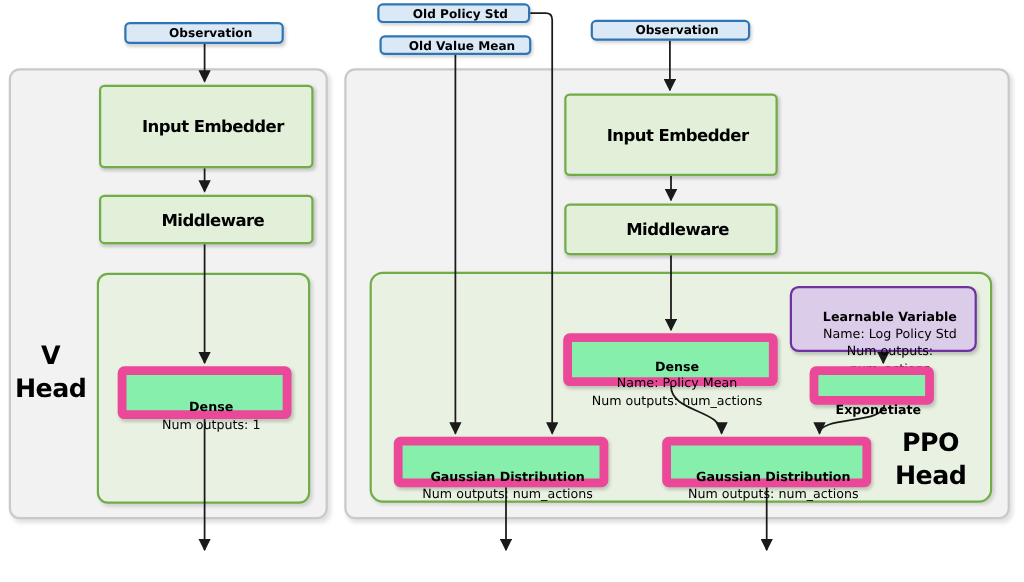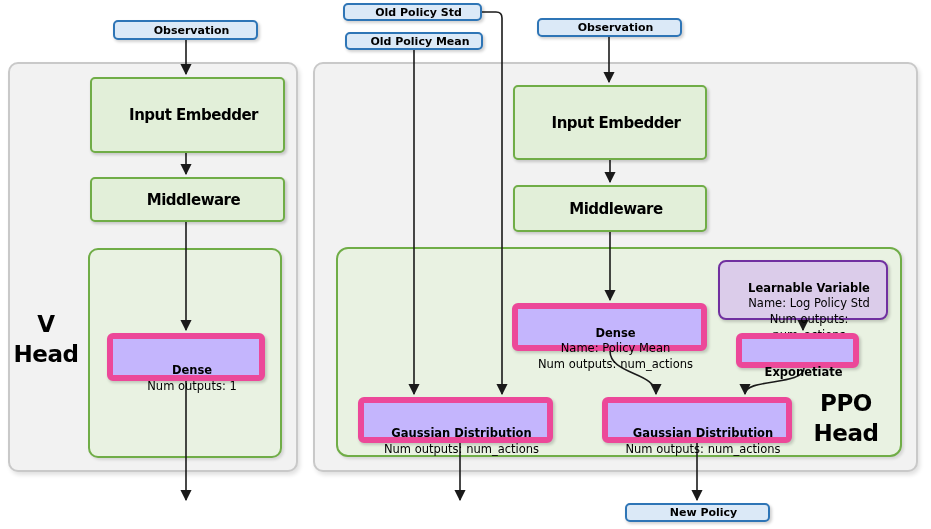--- a/index.html
+++ b/index.html
@@ -22,21 +22,21 @@
   }
   .blue{
     background:#DBE9F7;border:2px solid #2E75B6;border-radius:5px;
     font-weight:bold;font-size:11px;
   }
   .green{
     background:#E2EFD9;border:2px solid #70AD47;border-radius:5px;
     font-weight:bold;font-size:15px;letter-spacing:-0.5px;
   }
   .orange{
-    background:#c4b5fd;border:6px solid #ec4899;border-radius:6px;
+    background:#86efac;border:8px solid #ec4899;border-radius:6px;
     font-size:11.5px;line-height:1.35;
   }
   .purple{
     background:#DBCCEA;border:2.5px solid #7030A0;border-radius:8px;
     font-size:11.5px;line-height:1.35;
   }
   .node .title{font-weight:bold;margin-top:44px;}
   .node .detail{font-weight:normal;}
   .zone-label{
     position:absolute;z-index:3;text-align:center;font-weight:bold;font-size:23px;
@@ -77,21 +77,21 @@
     </g>
   </svg>
 
   <div class="node blue" style="left:113px;top:20px;width:145px;height:20px;">
     <span>Observation</span>
   </div>
   <div class="node blue" style="left:343px;top:3px;width:139px;height:18px;">
     <span>Old Policy Std</span>
   </div>
   <div class="node blue" style="left:345px;top:32px;width:138px;height:18px;">
-    <span>Old Policy Mean</span>
+    <span>Old Value Mean</span>
   </div>
   <div class="node blue" style="left:537px;top:18px;width:145px;height:19px;">
     <span>Observation</span>
   </div>
 
   <div class="node green" style="left:90px;top:77px;width:195px;height:76px;">
     <span>Input Embedder</span>
   </div>
   <div class="node green" style="left:90px;top:177px;width:195px;height:45px;">
     <span>Middleware</span>
@@ -117,32 +117,29 @@
   <div class="node orange" style="left:512px;top:303px;width:195px;height:48px;">
     <span class="title">Dense</span>
     <span class="detail">Name: Policy Mean</span>
     <span class="detail">Num outputs: num_actions</span>
   </div>
   <div class="node purple" style="left:718px;top:260px;width:170px;height:60px;">
     <span class="title">Learnable Variable</span>
     <span class="detail">Name: Log Policy Std</span>
     <span class="detail">Num outputs: num_actions</span>
   </div>
-  <div class="node orange" style="left:736px;top:333px;width:123px;height:35px;">
+  <div class="node orange" style="left:736px;top:333px;width:113px;height:35px;">
     <span class="title">Exponetiate</span>
   </div>
   <div class="node orange" style="left:358px;top:397px;width:195px;height:46px;">
     <span class="title">Gaussian Distribution</span>
     <span class="detail">Num outputs: num_actions</span>
   </div>
   <div class="node orange" style="left:602px;top:397px;width:190px;height:46px;">
     <span class="title">Gaussian Distribution</span>
     <span class="detail">Num outputs: num_actions</span>
   </div>
   <div class="zone-label" style="left:800px;top:389px;width:92px;">
     <div>PPO</div>
     <div>Head</div>
   </div>
-  <div class="node blue" style="left:625px;top:503px;width:145px;height:19px;">
-    <span>New Policy</span>
-  </div>
 
 </div>
 
 </body></html>

